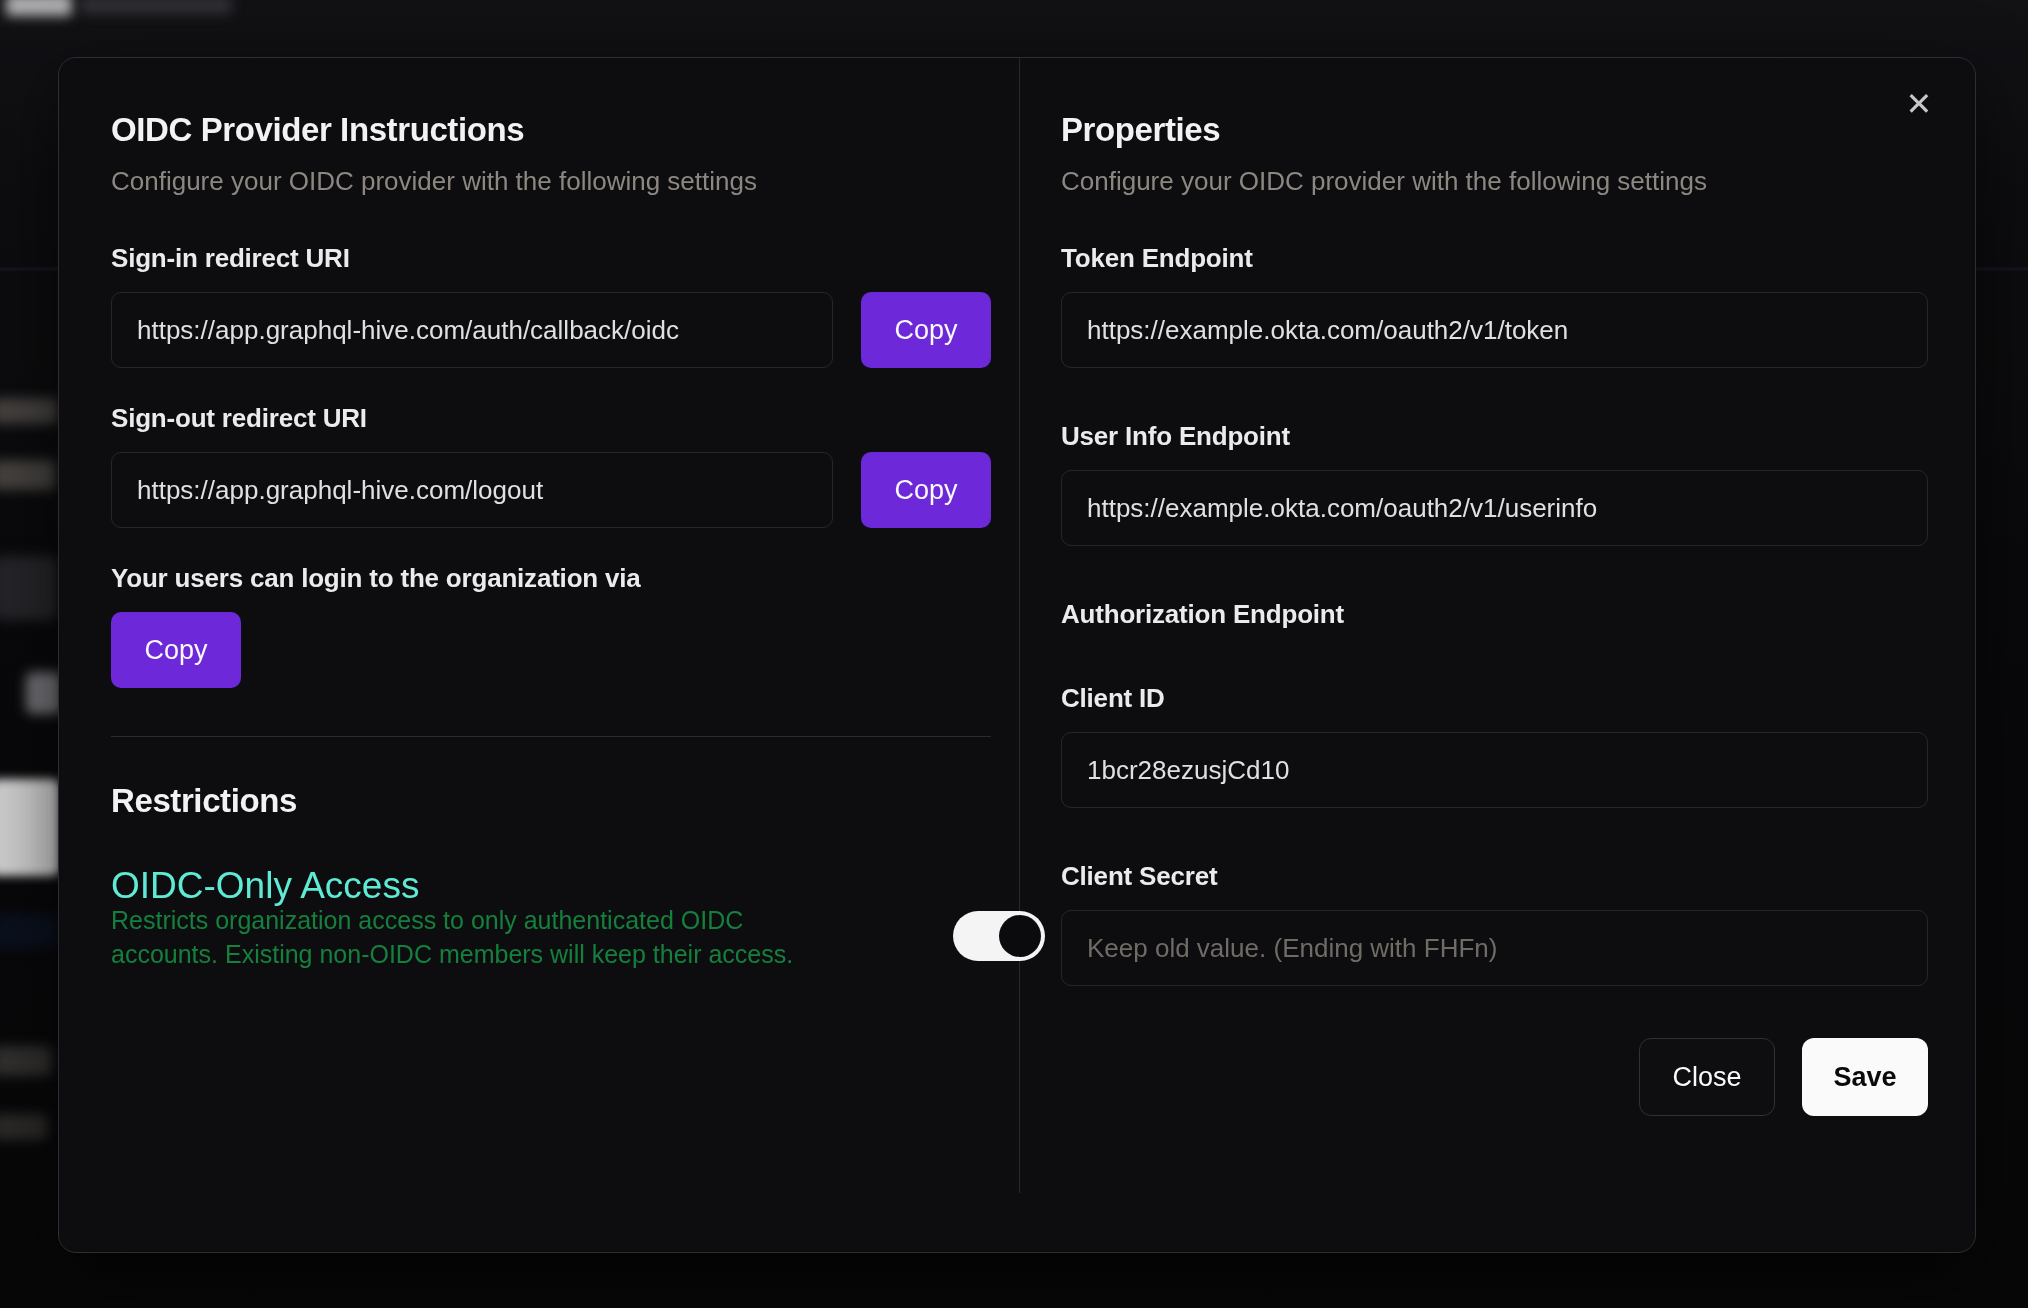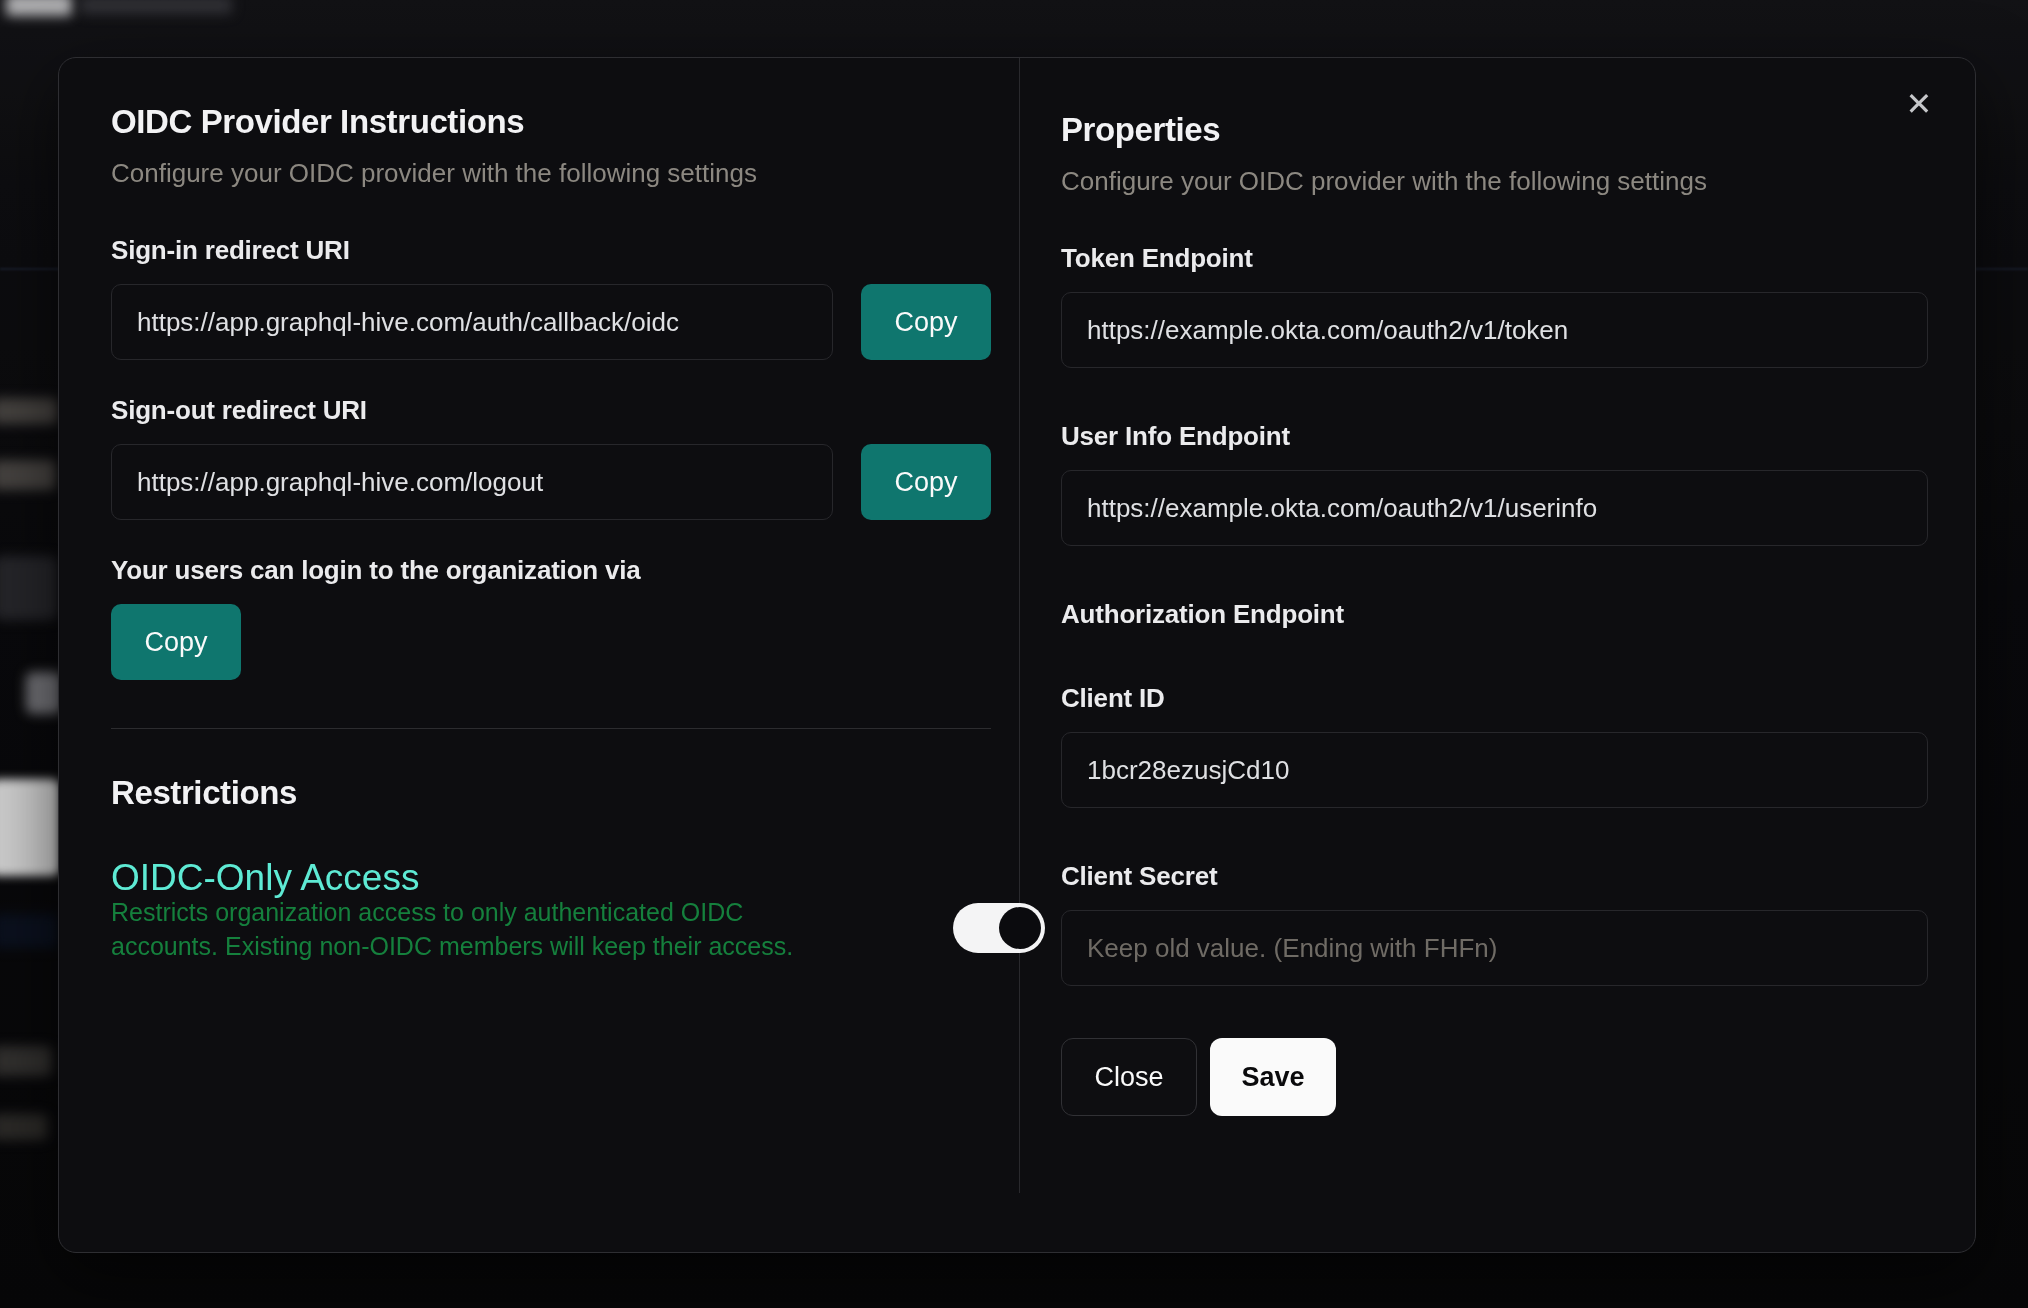--- a/index.html
+++ b/index.html
@@ -32,21 +32,21 @@
 
   
   .modal {
     position: absolute; left: 58px; top: 57px;
     width: 1918px; height: 1196px;
     background: #0d0d10;
     border: 1px solid #2e2e32;
     border-radius: 18px;
     box-shadow: 0 24px 70px rgba(0,0,0,.6);
   }
-  .col-left  { position: absolute; left: 52px;  top: 44px; width: 880px; }
+  .col-left  { position: absolute; left: 52px;  top: 52px; width: 880px; }
   .col-right { position: absolute; left: 1002px; top: 52px; width: 867px; }
   .v-divider { position: absolute; left: 960px; top: 0; width: 1px; height: 1135px; background: #29292d; }
 
   .panel-title {
     font-size: 33px; font-weight: 700; color: #f2f2f4;
     letter-spacing: -0.4px; line-height: 40px; margin-bottom: 14px;
   }
   .panel-subtitle {
     font-size: 26px; color: #8c8881; line-height: 34px; margin-bottom: 44px;
   }
@@ -62,21 +62,21 @@
     font-family: "Liberation Sans", sans-serif;
     font-size: 26px; color: #dfe0e3;
     outline: none;
   }
   .text-input::placeholder { color: #6f6b65; opacity: 1; }
 
   .copy-row { display: flex; gap: 28px; margin-bottom: 34px; }
   .copy-row .text-input { flex: 1 1 auto; min-width: 0; }
   .copy-button {
     flex: 0 0 130px; height: 76px;
-    background: #0f766e; border: none; border-radius: 10px;
+    background: #6d28d9; border: none; border-radius: 10px;
     font-family: "Liberation Sans", sans-serif;
     font-size: 27px; font-weight: 400; color: #fafafa;
     cursor: pointer;
   }
 
   .h-separator { border: none; height: 1px; background: #2c2c2f; margin: 48px 0 0; }
 
   .restrictions-title { margin-top: 44px; margin-bottom: 0; }
   .restriction-row { position: relative; margin-top: 48px; padding-right: 160px; }
   .restriction-label {
@@ -93,21 +93,21 @@
   }
   .toggle-knob {
     position: absolute; right: 4px; top: 4px;
     width: 42px; height: 42px; border-radius: 50%;
     background: #0b0b0e;
   }
 
   .right-field { margin-bottom: 52px; }
 
   .footer-actions {
-    display: flex; gap: 2px; margin-top: 34px;
+    display: flex; justify-content: flex-end; gap: 16px; margin-top: 34px;
   }
   .close-button {
     width: 136px; height: 78px;
     background: #0e0e11; border: 1px solid #313135; border-radius: 12px;
     font-family: "Liberation Sans", sans-serif;
     font-size: 27px; color: #fafafa; cursor: pointer;
   }
   .save-button {
     width: 126px; height: 78px;
     background: #fafafa; border: none; border-radius: 12px;

